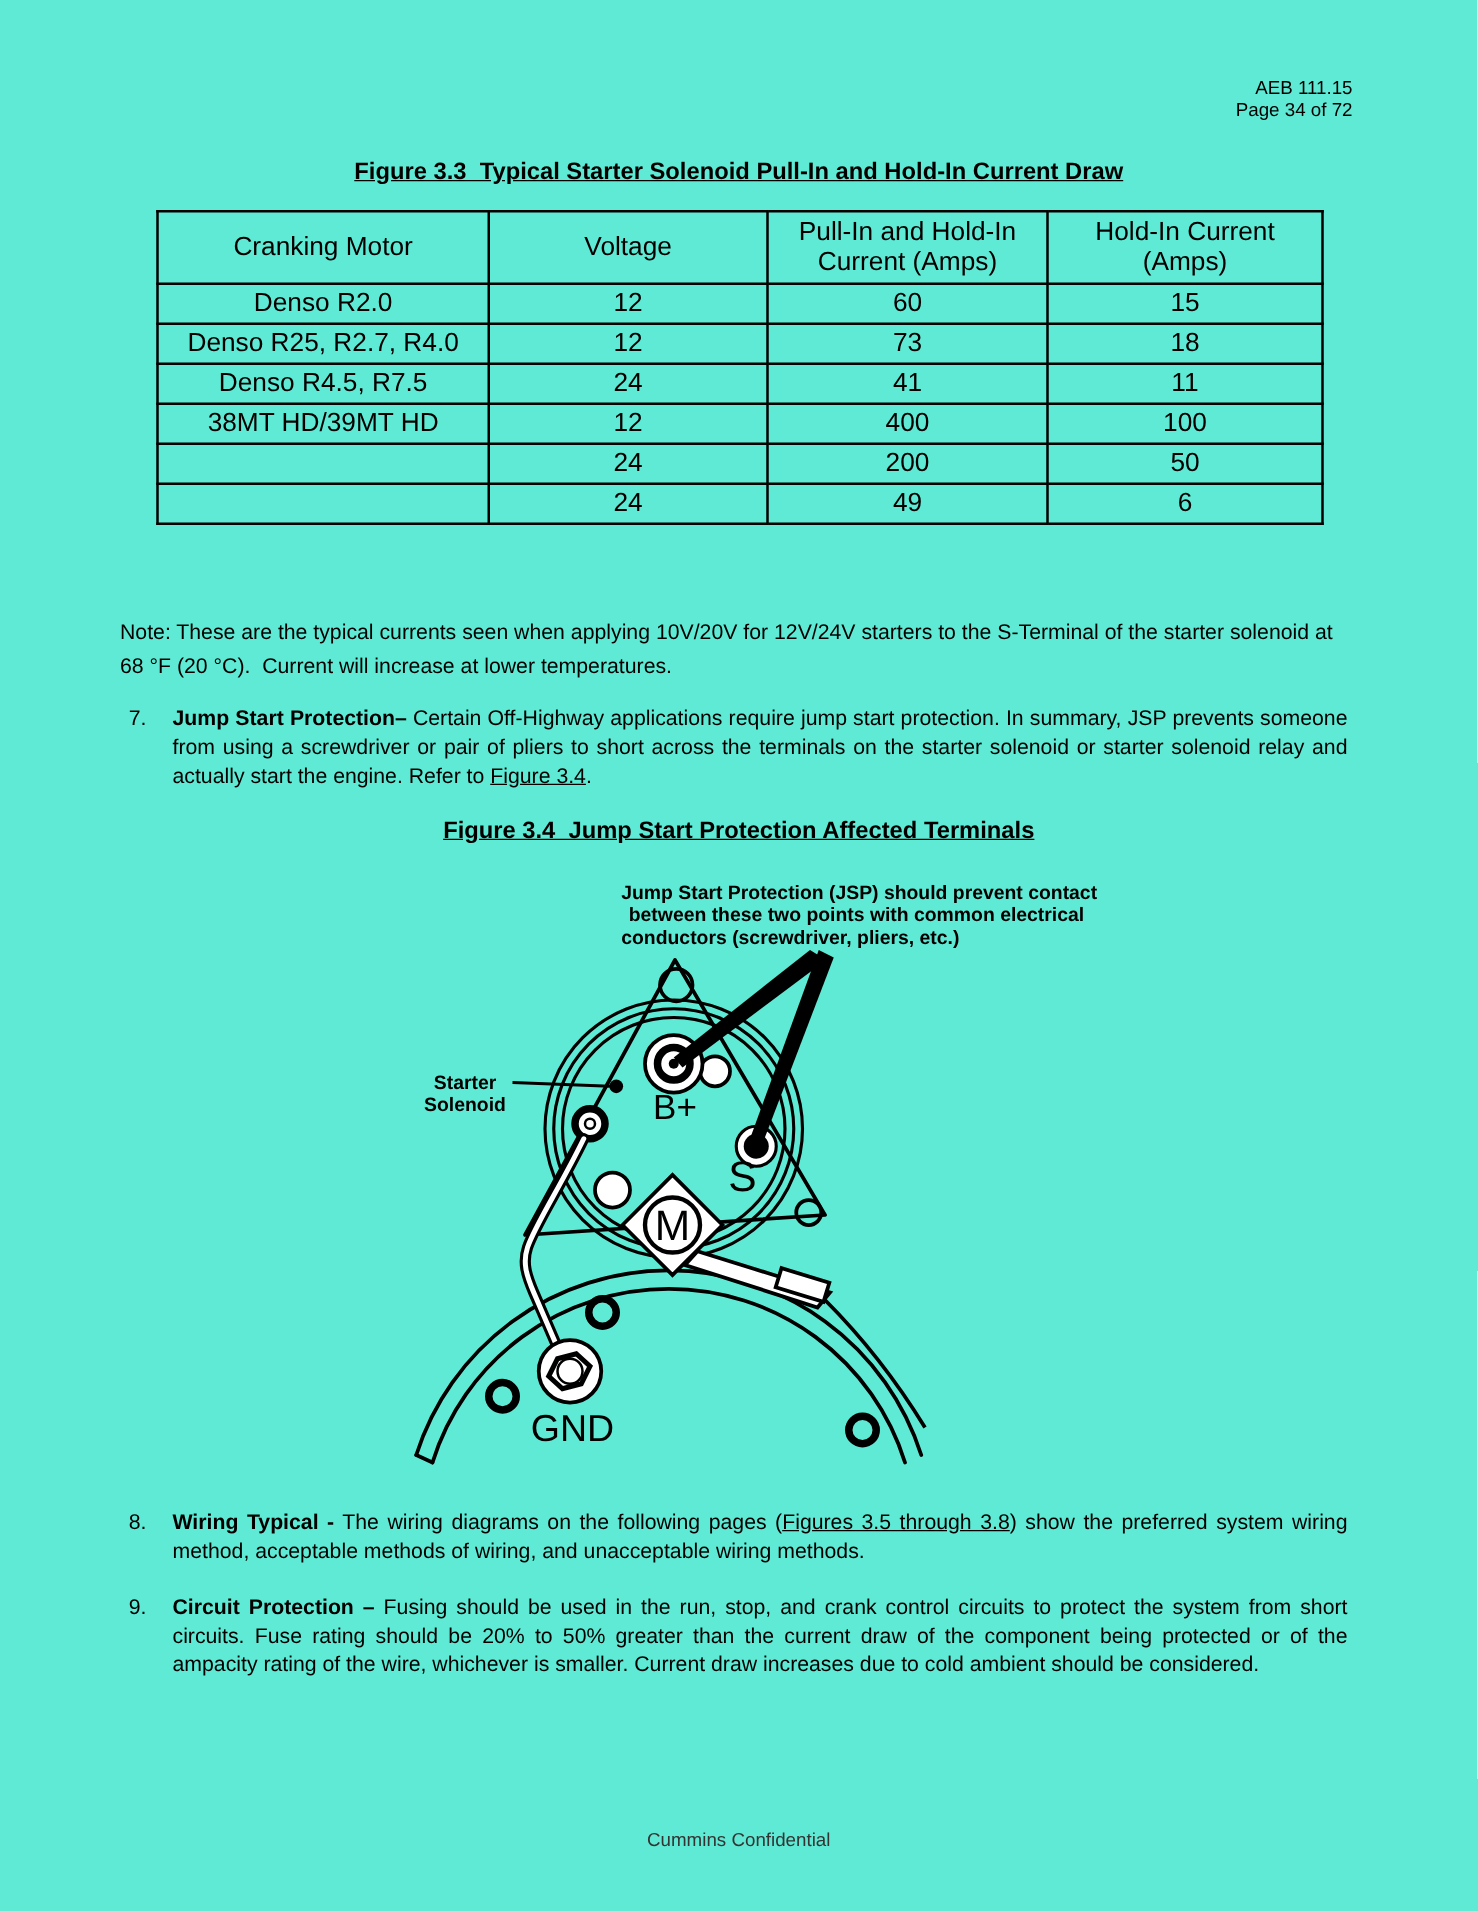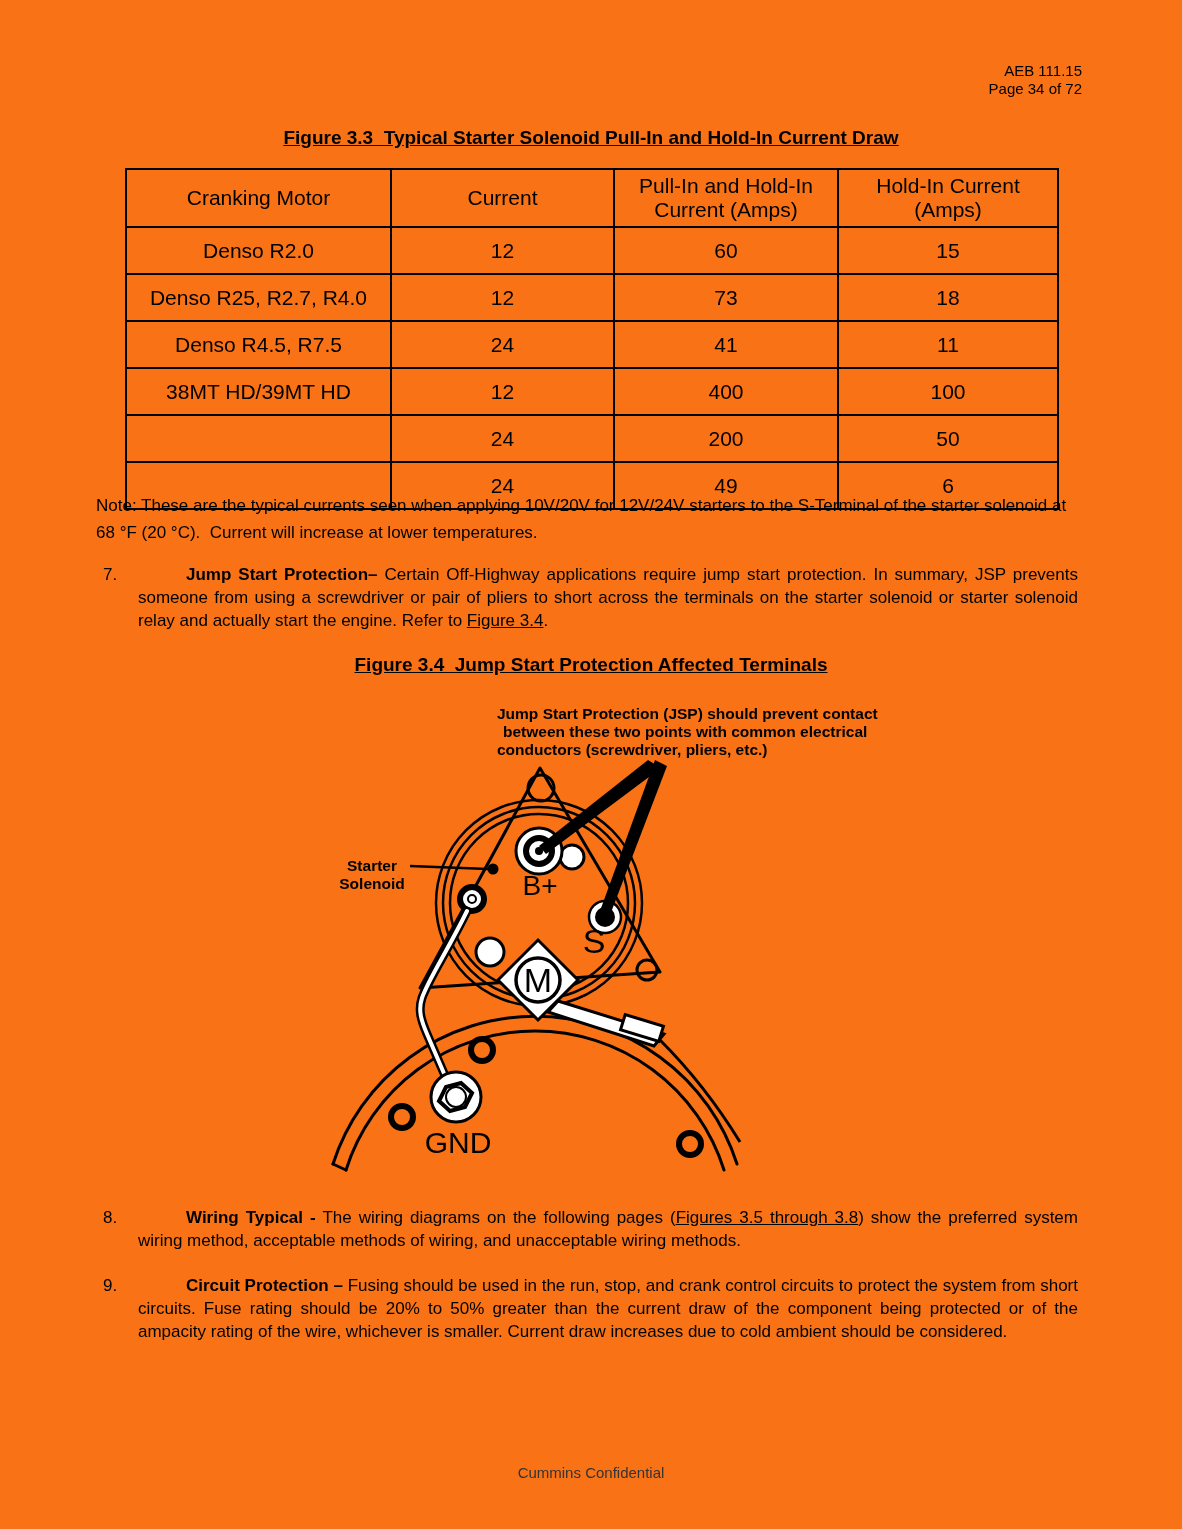--- a/index.html
+++ b/index.html
@@ -1,36 +1,36 @@
 <!DOCTYPE html>
 <html><head>
 <meta charset="utf-8">
 <style>
   html,body { margin:0; padding:0; background:#fff; }
   body { width:1182px; height:1529px; position:relative; font-family:"Liberation Sans", sans-serif; color:#000; }
-  .page { position:absolute; inset:0; background:#f97316; overflow:hidden; }
+  .page { position:absolute; inset:0; background:#5eead4; overflow:hidden; }
 
   .hdr { position:absolute; top:62px; right:100px; text-align:right; font-size:15px; line-height:18px; }
 
   .fig-title { position:absolute; left:0; width:100%; text-align:center; font-weight:bold; font-size:19px; white-space:pre-wrap; }
   .fig-title span { text-decoration:underline; }
   #fig33-title { top:127px; }
   #fig34-title { top:654px; }
 
   table.data { position:absolute; left:125px; top:168px; width:932px; border-collapse:collapse; table-layout:fixed; font-size:21px; }
   table.data th, table.data td { border:2px solid #000; text-align:center; vertical-align:middle; padding:1px 2px; font-weight:normal; }
   table.data thead tr { height:58px; }
-  table.data tbody tr { height:47px; }
+  table.data tbody tr { height:32px; }
 
   .note { position:absolute; left:96px; top:492px; width:990px; text-align:left; font-size:17px; line-height:27px; white-space:pre-wrap; }
 
   .item { position:absolute; left:103px; width:975px; font-size:17px; line-height:23px; text-align:justify; }
   .item .num { position:absolute; left:0; top:0; }
   .item .txt { display:block; margin-left:35px; }
-  .item b { font-weight:bold;margin-left:48px; }
+  .item b { font-weight:bold; }
   .xref { text-decoration:underline; }
   #item7 { top:563px; }
   #item8 { top:1206px; }
   #item9 { top:1274px; }
 
   .footer { position:absolute; top:1464px; left:0; width:100%; text-align:center; font-size:15px; color:#333; }
 
   #fig34-svg { position:absolute; left:0; top:686px; }
   #fig34-svg text { font-family:"Liberation Sans", sans-serif; fill:#000; }
   .callout-text { font-size:15.5px; font-weight:bold; }
@@ -55,21 +55,21 @@
   <table class="data">
     <colgroup>
       <col style="width:265px">
         <col style="width:223px">
         <col style="width:224px">
         <col style="width:220px">
     </colgroup>
     <thead>
       <tr>
         <th>Cranking Motor</th>
-        <th>Current</th>
+        <th>Voltage</th>
         <th>Pull-In and Hold-In Current (Amps)</th>
         <th>Hold-In Current (Amps)</th>
       </tr>
     </thead>
     <tbody>
       <tr>
         <td>Denso R2.0</td>
         <td>12</td>
         <td>60</td>
         <td>15</td>

